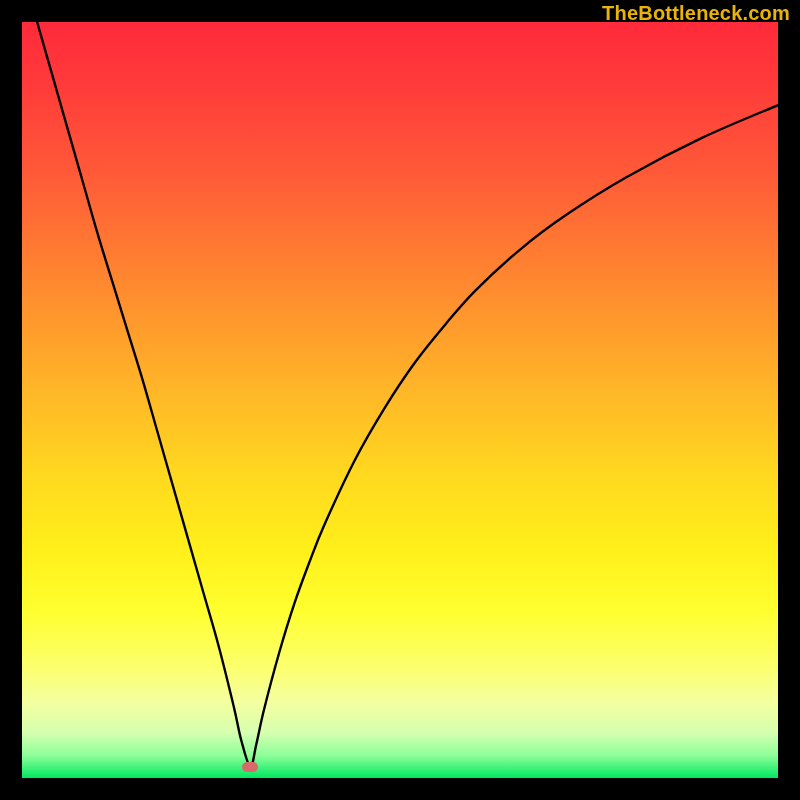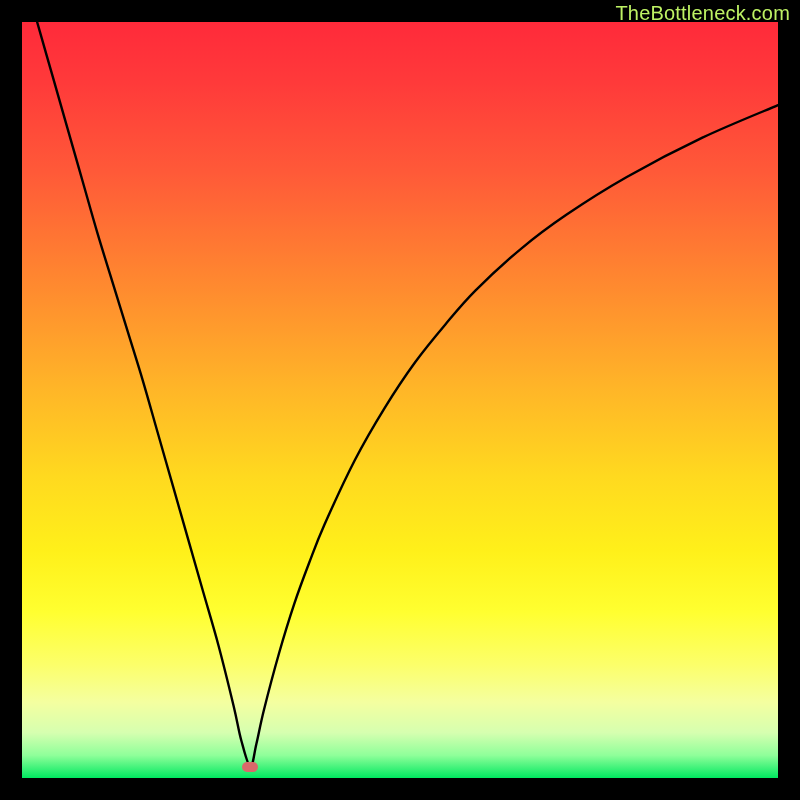--- a/index.html
+++ b/index.html
@@ -38,23 +38,23 @@
       #f4ffa0 90%,
       #d6ffb0 94%,
       #8fff9a 97%,
       #00e860 100%
     );
   }
   .watermark {
     position: absolute;
     top: 2px;
     right: 10px;
-    color: #bef264;
+    color: #eab308;
     font-size: 20px;
-    font-weight: 400;
+    font-weight: 700;
     letter-spacing: 0.2px;
     user-select: none;
   }
   svg.curve {
     position: absolute;
     top: 0;
     left: 0;
     width: 756px;
     height: 756px;
   }

